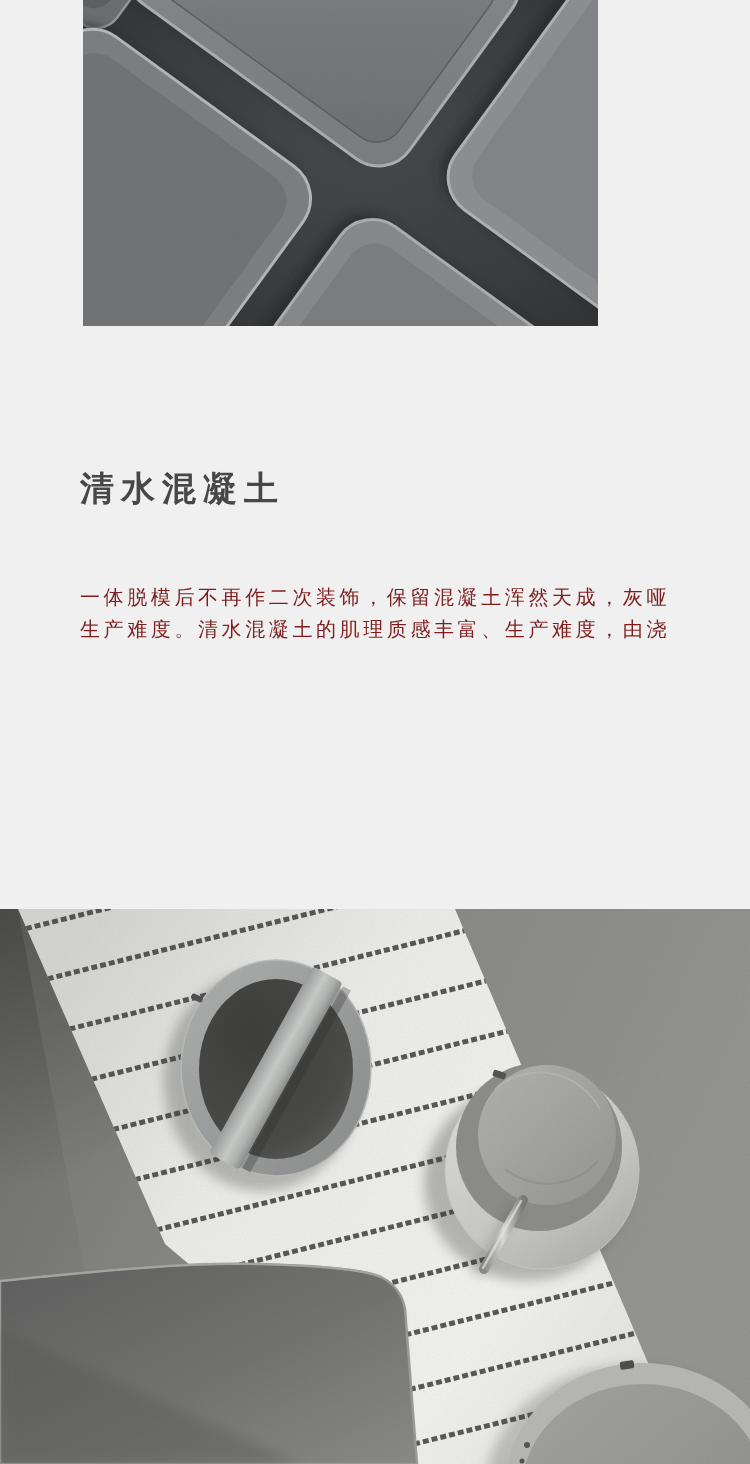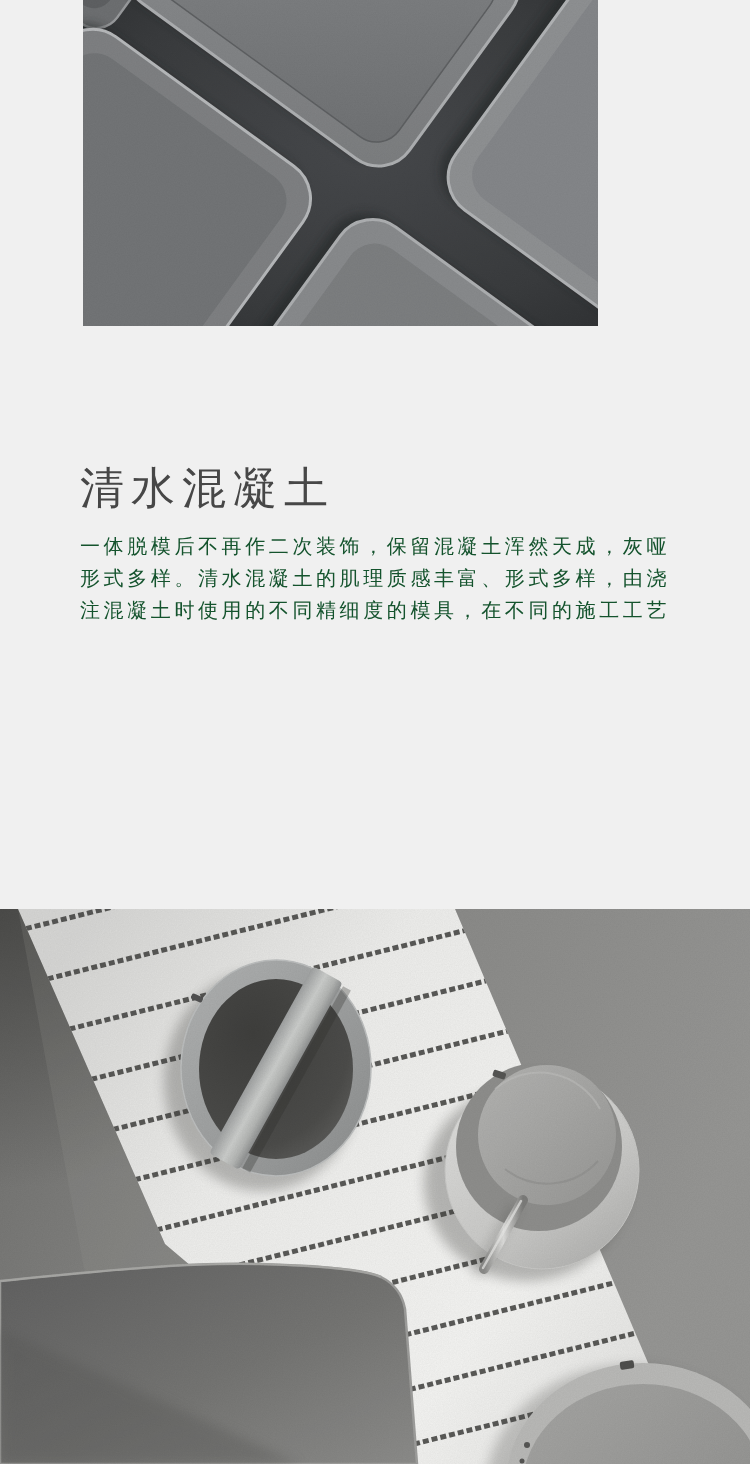--- a/index.html
+++ b/index.html
@@ -15,27 +15,27 @@
     margin:0;overflow:hidden;
   }
   .photo-bottom{
     position:absolute;left:0;top:909px;width:750px;height:555px;
     margin:0;overflow:hidden;
   }
   .photo-top svg,.photo-bottom svg{display:block;width:100%;height:100%;}
   .article-title{
     position:absolute;left:80px;top:465px;
     margin:0;
-    font-size:44px;line-height:46px;font-weight:400;
+    font-size:34px;line-height:46px;font-weight:700;
     letter-spacing:7px;color:#474747;
     white-space:nowrap;
   }
   .article-body{
-    position:absolute;left:80px;top:530px;width:620px;
-    color:#14532d;
+    position:absolute;left:80px;top:581px;width:620px;
+    color:#7f1d1d;
   }
   .article-body .line{
     font-size:20px;line-height:32px;height:32px;
     letter-spacing:3.6px;white-space:nowrap;
   }
 </style>
 </head>
 <body>
 
 <figure class="photo-top">
@@ -104,22 +104,21 @@
     </g>
 
     <rect x="0" y="0" width="515" height="326" filter="url(#grain1)" opacity="0.5"></rect>
   </svg>
 </figure>
 
 <h1 class="article-title">清水混凝土</h1>
 
 <div class="article-body">
   <div class="line">一体脱模后不再作二次装饰，保留混凝土浑然天成，灰哑</div>
-  <div class="line">形式多样。清水混凝土的肌理质感丰富、形式多样，由浇</div>
-  <div class="line">注混凝土时使用的不同精细度的模具，在不同的施工工艺</div>
+  <div class="line">生产难度。清水混凝土的肌理质感丰富、生产难度，由浇</div>
 </div>
 
 <figure class="photo-bottom">
   <svg viewBox="0 0 750 555" preserveAspectRatio="none">
     <defs>
       <linearGradient id="ground2" x1="0" y1="0" x2="1" y2="0.35">
         <stop offset="0" stop-color="#6f6f6d"></stop>
         <stop offset="0.55" stop-color="#8b8b89"></stop>
         <stop offset="1" stop-color="#969694"></stop>
       </linearGradient>

